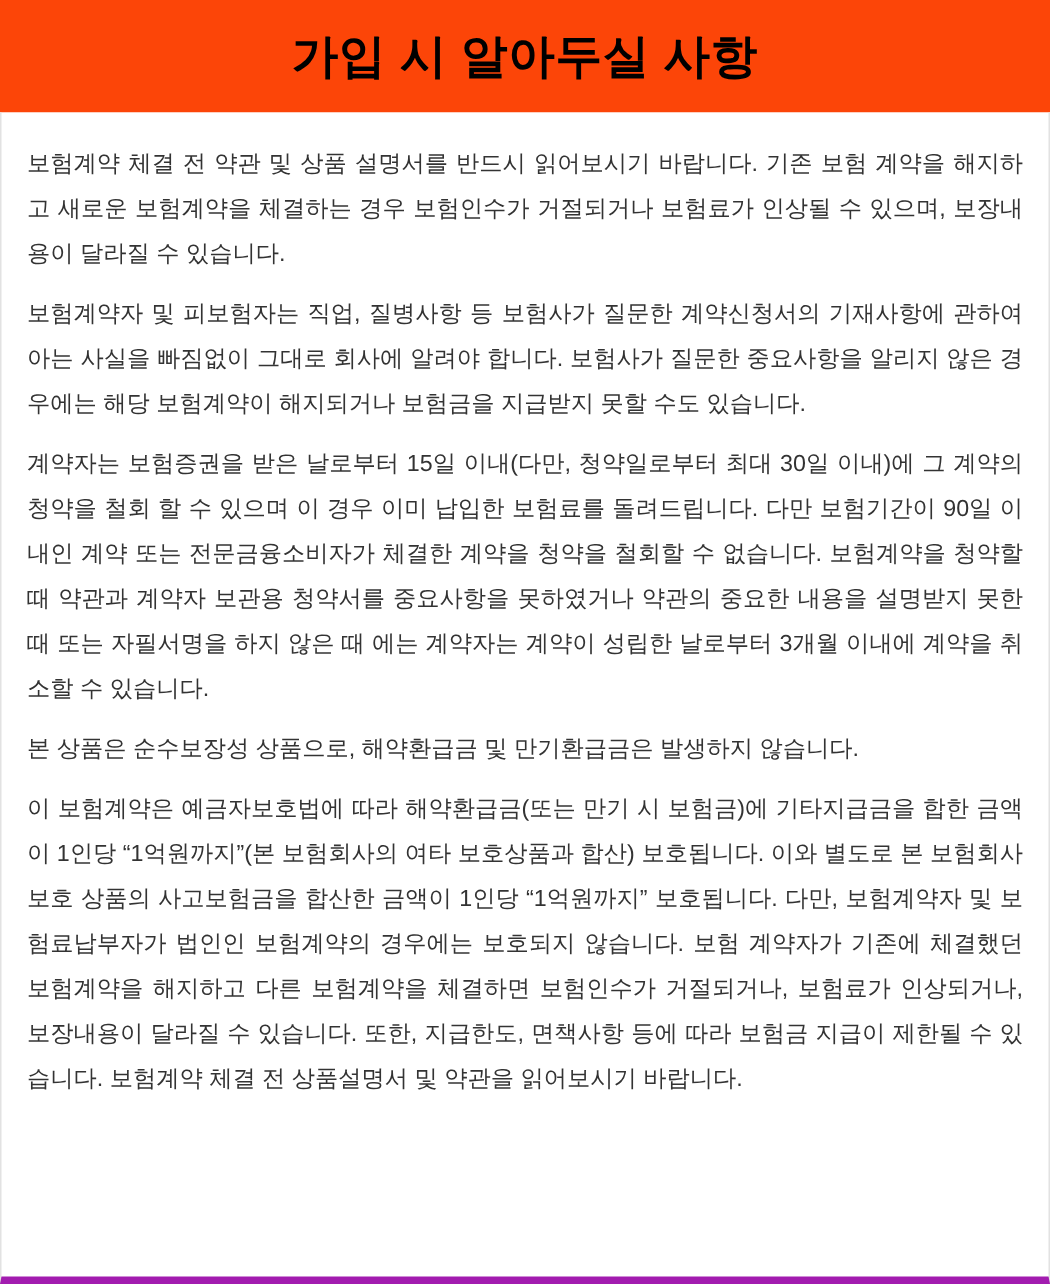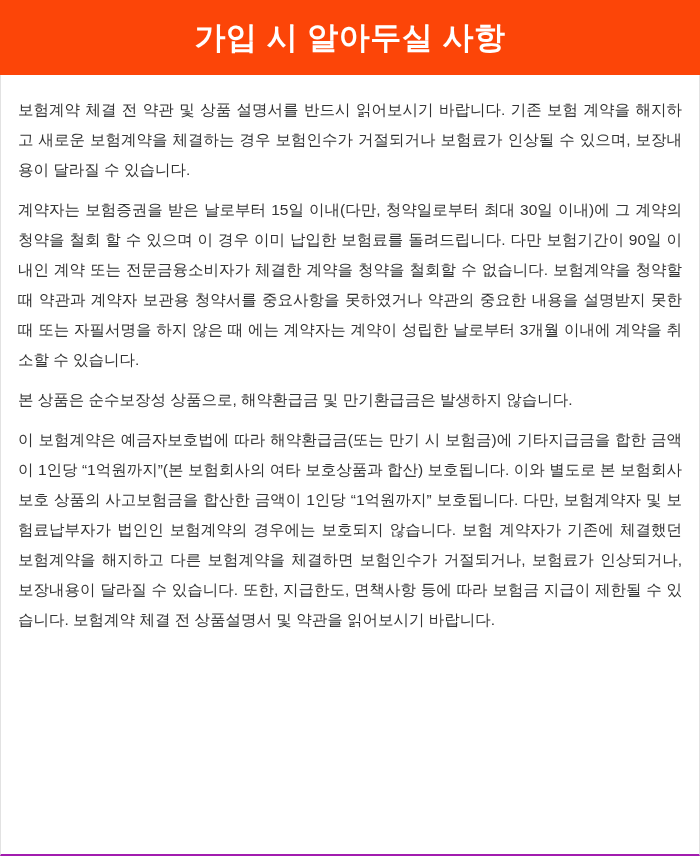--- a/index.html
+++ b/index.html
@@ -28,21 +28,21 @@
     font-weight: 800;
     letter-spacing: 0.5px;
     line-height: 1;
   }
   .content {
     box-sizing: border-box;
     width: 700px;
     height: 781px;
     border-left: 1px solid #e2e2e2;
     border-right: 1px solid #e2e2e2;
-    border-bottom: 2px solid #a21caf;
+    border-bottom: 5px solid #a21caf;
     background: #ffffff;
     padding: 20px 17px 12px 17px;
     overflow: hidden;
   }
   .section-heading {
     margin: 0 0 4px 0;
     font-size: 16px;
     line-height: 22px;
     font-weight: 800;
     color: #111111;
@@ -58,27 +58,28 @@
   .section-body.last {
     margin-bottom: 16px;
   }
 </style>
 </head>
 <body>
 
 <div class="page">
 
   <div class="header" style="background: rgb(252, 69, 8);">
-    <div class="header-title" style="color: #ffffff;">가입 시 알아두실 사항</div>
+    <div class="header-title" style="color: #000000;">가입 시 알아두실 사항</div>
   </div>
 
   <div class="content">
 
     <p class="section-body">보험계약 체결 전 약관 및 상품 설명서를 반드시 읽어보시기 바랍니다. 기존 보험 계약을 해지하고 새로운 보험계약을 체결하는 경우 보험인수가 거절되거나 보험료가 인상될 수 있으며, 보장내용이 달라질 수 있습니다.</p>
 
+    <p class="section-body">보험계약자 및 피보험자는 직업, 질병사항 등 보험사가 질문한 계약신청서의 기재사항에 관하여 아는 사실을 빠짐없이 그대로 회사에 알려야 합니다. 보험사가 질문한 중요사항을 알리지 않은 경우에는 해당 보험계약이 해지되거나 보험금을 지급받지 못할 수도 있습니다.</p>
 
     <p class="section-body">계약자는 보험증권을 받은 날로부터 15일 이내(다만, 청약일로부터 최대 30일 이내)에 그 계약의 청약을 철회 할 수 있으며 이 경우 이미 납입한 보험료를 돌려드립니다. 다만 보험기간이 90일 이내인 계약 또는 전문금융소비자가 체결한 계약을 청약을 철회할 수 없습니다. 보험계약을 청약할 때 약관과 계약자 보관용 청약서를 중요사항을 못하였거나 약관의 중요한 내용을 설명받지 못한 때 또는 자필서명을 하지 않은 때 에는 계약자는 계약이 성립한 날로부터 3개월 이내에 계약을 취소할 수 있습니다.</p>
 
     <p class="section-body">본 상품은 순수보장성 상품으로, 해약환급금 및 만기환급금은 발생하지 않습니다.</p>
 
     <p class="section-body last">이 보험계약은 예금자보호법에 따라 해약환급금(또는 만기 시 보험금)에 기타지급금을 합한 금액이 1인당 “1억원까지”(본 보험회사의 여타 보호상품과 합산) 보호됩니다. 이와 별도로 본 보험회사 보호 상품의 사고보험금을 합산한 금액이 1인당 “1억원까지” 보호됩니다. 다만, 보험계약자 및 보험료납부자가 법인인 보험계약의 경우에는 보호되지 않습니다. 보험 계약자가 기존에 체결했던 보험계약을 해지하고 다른 보험계약을 체결하면 보험인수가 거절되거나, 보험료가 인상되거나, 보장내용이 달라질 수 있습니다. 또한, 지급한도, 면책사항 등에 따라 보험금 지급이 제한될 수 있습니다. 보험계약 체결 전 상품설명서 및 약관을 읽어보시기 바랍니다.</p>
 
   </div>
 </div>
 

